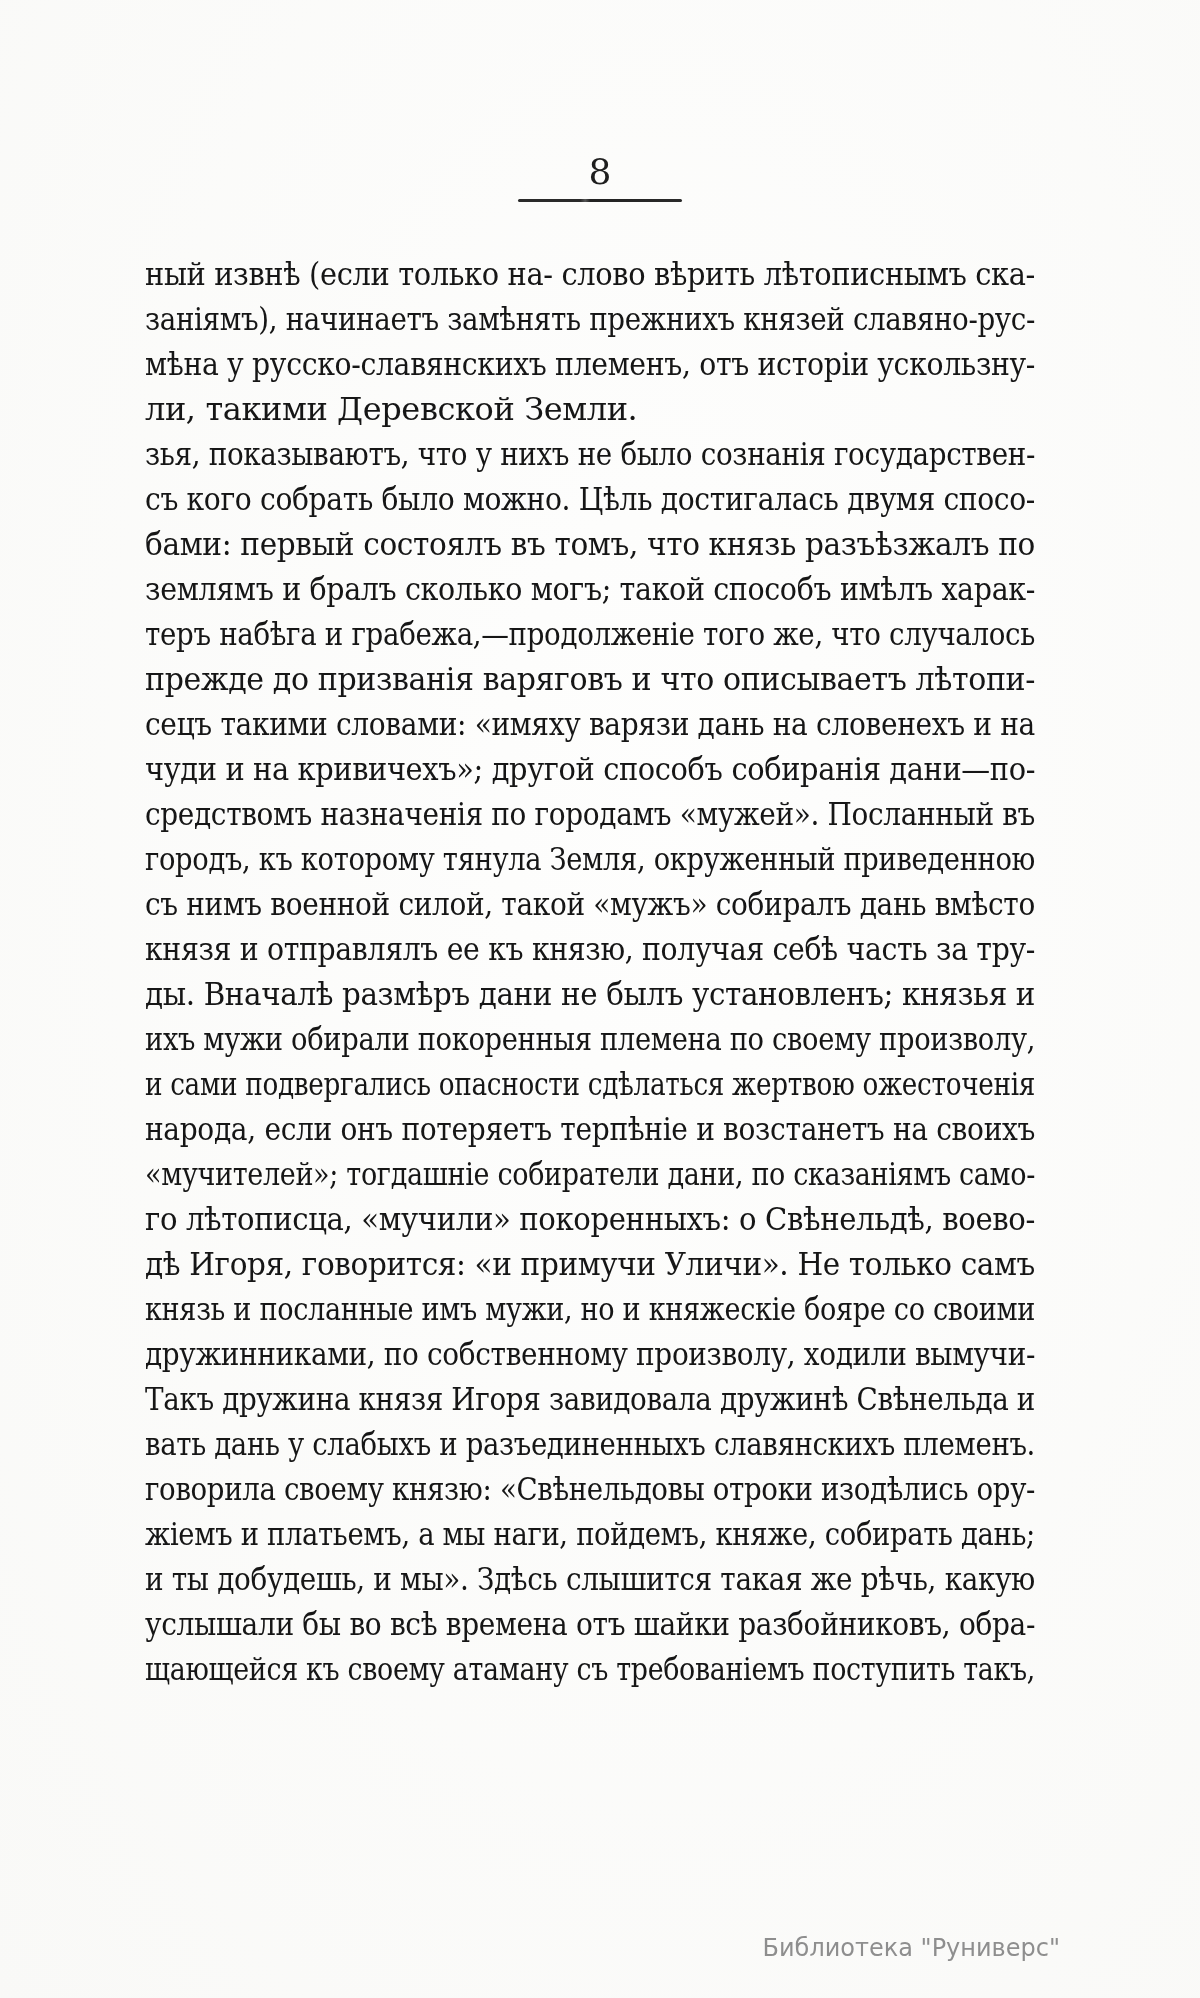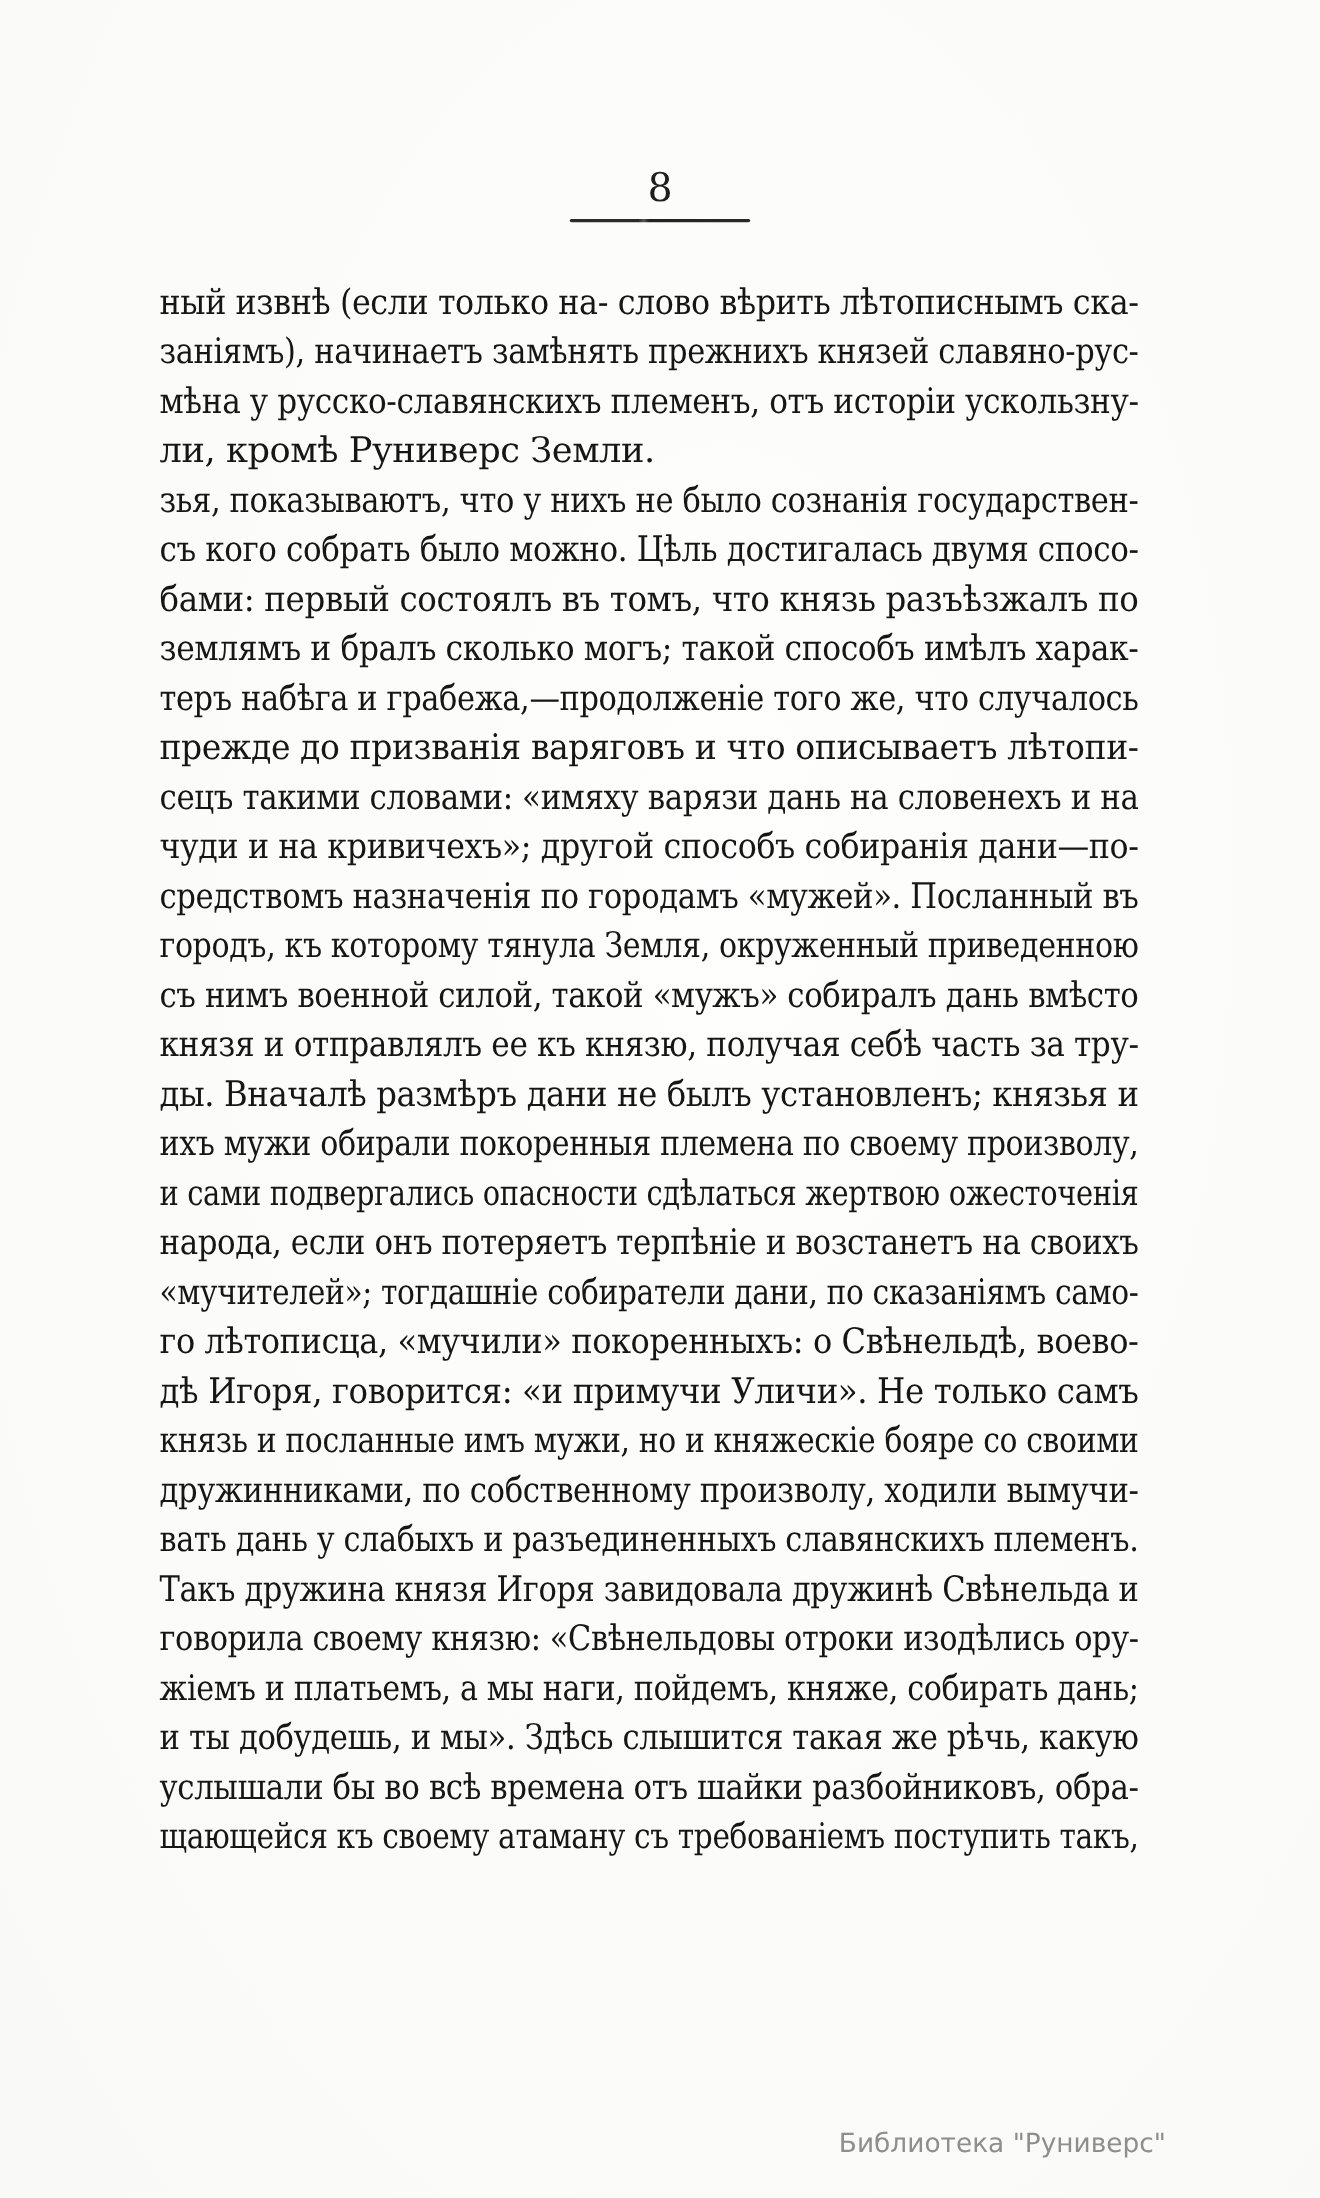--- a/index.html
+++ b/index.html
@@ -75,21 +75,21 @@
 <div class="page">
 
   <div class="page-number">8</div>
 
   <div class="page-number-rule"></div>
 
   <div class="text-block" id="text-block">
       <div class="text-line"><span style="transform: scaleX(0.9019);">ный извнѣ (если только на- слово вѣрить лѣтописнымъ ска-</span></div>
       <div class="text-line"><span style="transform: scaleX(0.8663);">заніямъ), начинаетъ замѣнять прежнихъ князей славяно-рус-</span></div>
       <div class="text-line"><span style="transform: scaleX(0.8852);">мѣна у русско-славянскихъ  племенъ, отъ исторіи ускользну-</span></div>
-      <div class="text-line"><span>ли, кромѣ Руниверс Земли.</span></div>
+      <div class="text-line"><span>ли, такими Деревской Земли.</span></div>
       <div class="text-line"><span style="transform: scaleX(0.8683);">зья, показываютъ, что у нихъ не было сознанія государствен-</span></div>
       <div class="text-line"><span style="transform: scaleX(0.8798);">съ кого собрать было можно. Цѣль достигалась двумя спосо-</span></div>
       <div class="text-line"><span style="transform: scaleX(0.9243);">бами: первый состоялъ въ томъ, что князь разъѣзжалъ по</span></div>
       <div class="text-line"><span style="transform: scaleX(0.8904);">землямъ и бралъ сколько могъ; такой способъ имѣлъ харак-</span></div>
       <div class="text-line"><span style="transform: scaleX(0.8654);">теръ набѣга и грабежа,—продолженіе того же, что случалось</span></div>
       <div class="text-line"><span style="transform: scaleX(0.9385);">прежде до призванія варяговъ и что описываетъ лѣтопи-</span></div>
       <div class="text-line"><span style="transform: scaleX(0.8771);">сецъ такими словами: «имяху варязи дань на словенехъ и на</span></div>
       <div class="text-line"><span style="transform: scaleX(0.9012);">чуди и на кривичехъ»; другой способъ собиранія дани—по-</span></div>
       <div class="text-line"><span style="transform: scaleX(0.8727);">средствомъ назначенія по городамъ «мужей». Посланный въ</span></div>
       <div class="text-line"><span style="transform: scaleX(0.8545);">городъ, къ которому тянула Земля, окруженный приведенною</span></div>
@@ -97,22 +97,22 @@
       <div class="text-line"><span style="transform: scaleX(0.886);">князя и отправлялъ ее къ князю, получая себѣ часть за тру-</span></div>
       <div class="text-line"><span style="transform: scaleX(0.9177);">ды. Вначалѣ размѣръ дани не былъ установленъ; князья и</span></div>
       <div class="text-line"><span style="transform: scaleX(0.8546);">ихъ мужи обирали покоренныя племена по своему произволу,</span></div>
       <div class="text-line"><span style="transform: scaleX(0.8215);">и сами подвергались опасности сдѣлаться жертвою ожесточенія</span></div>
       <div class="text-line"><span style="transform: scaleX(0.8774);">народа, если онъ потеряетъ терпѣніе и возстанетъ на своихъ</span></div>
       <div class="text-line"><span style="transform: scaleX(0.8445);">«мучителей»; тогдашніе собиратели дани, по сказаніямъ само-</span></div>
       <div class="text-line"><span style="transform: scaleX(0.9098);">го лѣтописца, «мучили» покоренныхъ: о Свѣнельдѣ, воево-</span></div>
       <div class="text-line"><span style="transform: scaleX(0.9217);">дѣ Игоря, говорится: «и примучи Уличи». Не только самъ</span></div>
       <div class="text-line"><span style="transform: scaleX(0.8481);">князь и посланные имъ мужи, но и княжескіе бояре со своими</span></div>
       <div class="text-line"><span style="transform: scaleX(0.8723);">дружинниками, по собственному произволу, ходили вымучи-</span></div>
+      <div class="text-line"><span style="transform: scaleX(0.8678);">Такъ дружина князя Игоря завидовала дружинѣ Свѣнельда и</span></div>
       <div class="text-line"><span style="transform: scaleX(0.861);">вать дань у слабыхъ и разъединенныхъ славянскихъ племенъ.</span></div>
-      <div class="text-line"><span style="transform: scaleX(0.8678);">Такъ дружина князя Игоря завидовала дружинѣ Свѣнельда и</span></div>
       <div class="text-line"><span style="transform: scaleX(0.8628);">говорила своему князю: «Свѣнельдовы отроки изодѣлись ору-</span></div>
       <div class="text-line"><span style="transform: scaleX(0.8572);">жіемъ и платьемъ, а мы наги, пойдемъ, княже, собирать дань;</span></div>
       <div class="text-line"><span style="transform: scaleX(0.8713);">и ты добудешь, и мы». Здѣсь слышится такая же рѣчь, какую</span></div>
       <div class="text-line"><span style="transform: scaleX(0.876);">услышали бы во всѣ времена отъ шайки разбойниковъ, обра-</span></div>
       <div class="text-line"><span style="transform: scaleX(0.8412);">щающейся къ своему атаману съ требованіемъ поступить такъ,</span></div>
     </div>
 
   <div class="watermark">Библиотека "Руниверс"</div>
 
 </div>

